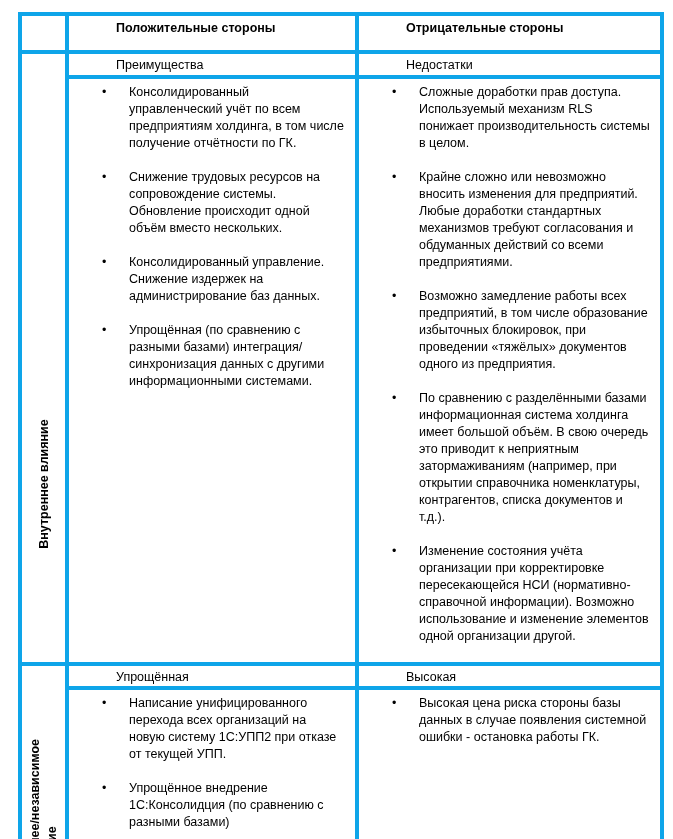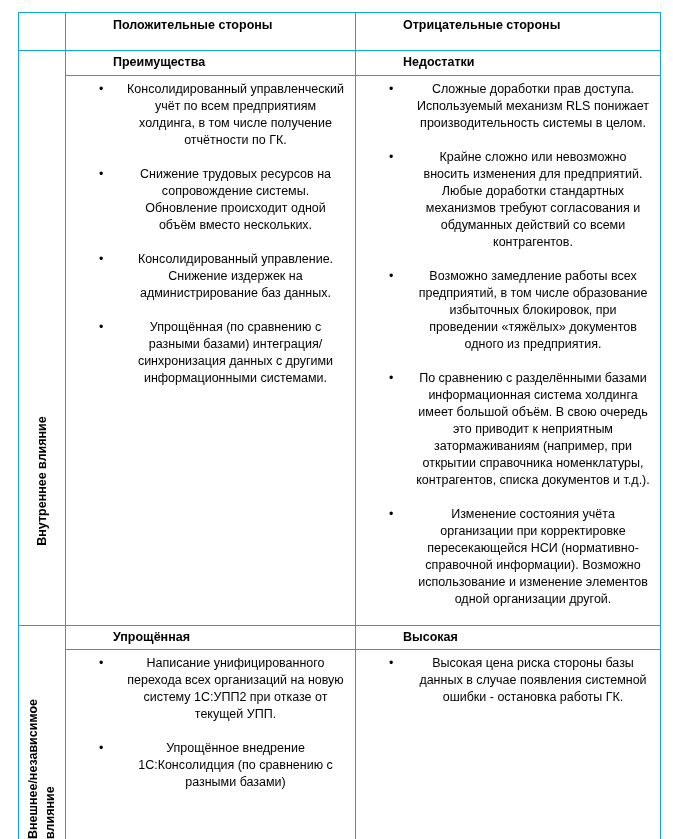--- a/index.html
+++ b/index.html
@@ -22,47 +22,45 @@
     top: 12px;
     width: 642px;
     border-collapse: collapse;
     table-layout: fixed;
   }
   col.c-label { width: 47px; }
   col.c-pos   { width: 290px; }
   col.c-neg   { width: 305px; }
 
   td {
-    border: 1px solid #0ea5e9;
+    border: 4px solid #0ea5e9;
     vertical-align: top;
     font-size: 12.5px;
     line-height: 17px;
     padding: 0;
     background: #ffffff;
   }
   tr.r-header    { height: 38px; }
   tr.r-subheader { height: 25px; }
   tr.r-content   { height: 513px; }
   tr.r-subheader2{ height: 24px; }
   tr.r-content2  { height: 207px; }
 
   td.hdr {
     font-weight: bold;
     padding: 4px 8px 0 47px;
   }
   td.sub {
     padding: 3px 8px 0 47px;
-    font-weight: bold;
   }
   td.cell { padding: 0; }
   .cell ul {
     list-style: none;
     margin: 5px 0 0 0;
     padding: 0 10px 0 0;
-    text-align: center;
   }
   .cell li {
     position: relative;
     padding-left: 60px;
     margin: 0 0 17px 0;
   }
   .cell li::before {
     content: "\2022";
     position: absolute;
     left: 33px;
@@ -118,21 +116,21 @@
         <ul>
           <li>Консолидированный управленческий учёт по всем предприятиям холдинга, в том числе получение отчётности по ГК.</li>
           <li>Снижение трудовых ресурсов на сопровождение системы. Обновление происходит одной объём вместо нескольких.</li>
           <li>Консолидированный управление. Снижение издержек на администрирование баз данных.</li>
           <li>Упрощённая (по сравнению с разными базами) интеграция/синхронизация данных с другими информационными системами.</li>
         </ul>
       </td>
       <td class="cell">
         <ul>
           <li>Сложные доработки прав доступа. Используемый механизм RLS понижает производительность системы в целом.</li>
-          <li>Крайне сложно или невозможно вносить изменения для предприятий. Любые доработки стандартных механизмов требуют согласования и обдуманных действий со всеми контрагентов.</li>
+          <li>Крайне сложно или невозможно вносить изменения для предприятий. Любые доработки стандартных механизмов требуют согласования и обдуманных действий со всеми предприятиями.</li>
           <li>Возможно замедление работы всех предприятий, в том числе образование избыточных блокировок, при проведении «тяжёлых» документов одного из предприятия.</li>
           <li>По сравнению с разделёнными базами информационная система холдинга имеет большой объём. В свою очередь это приводит к неприятным затормаживаниям (например, при открытии справочника номенклатуры, контрагентов, списка документов и т.д.).</li>
           <li>Изменение состояния учёта организации при корректировке пересекающейся НСИ (нормативно-справочной информации). Возможно использование и изменение элементов одной организации другой.</li>
         </ul>
       </td>
     </tr>
 
     <tr class="r-subheader2">
       <td class="labelcell" rowspan="2">
         <div class="vlabel external">Внешнее/независимое влияние</div>

